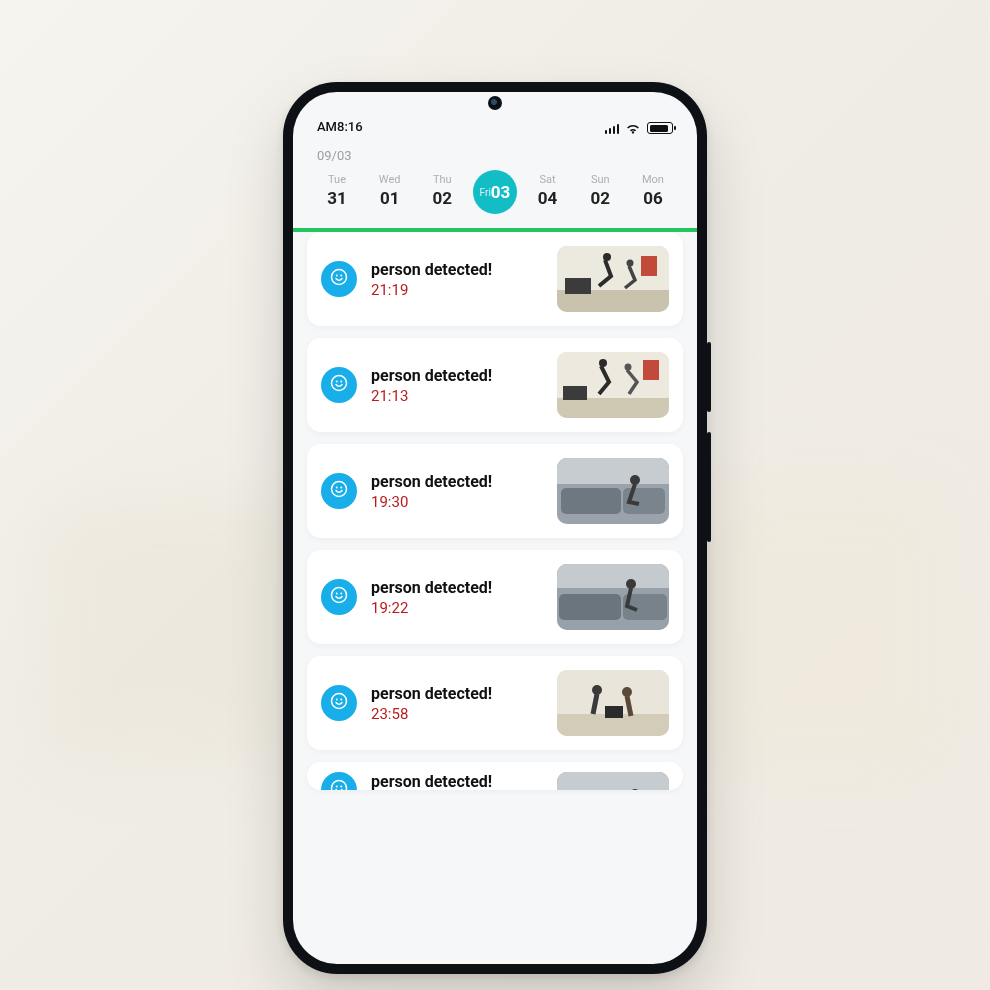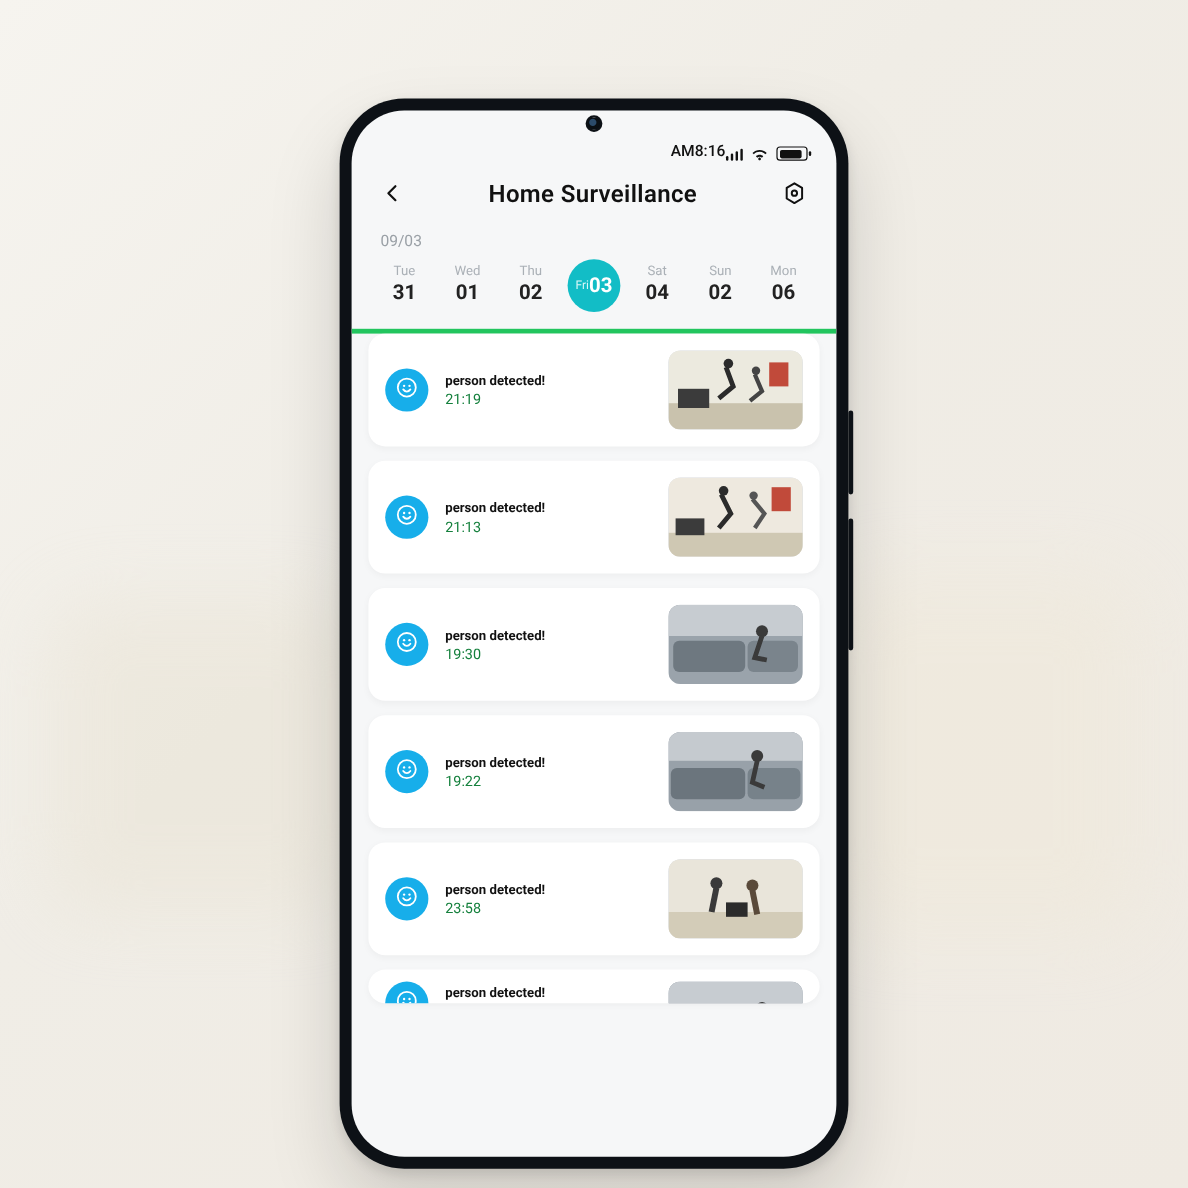--- a/index.html
+++ b/index.html
@@ -44,21 +44,21 @@
   .notch {
     position:absolute; top:14px; left:50%; transform:translateX(-50%);
     width:14px; height:14px; border-radius:50%;
     background: radial-gradient(circle at 40% 40%, #2b4b6b 0 30%, #0a0f14 40% 100%);
     border:2px solid #0d1116;
     z-index:20;
   }
 
   
   .statusbar {
-    height: 44px; display:flex; align-items:flex-end; justify-content:flex-end;
+    height: 44px; display:flex; align-items:flex-end; justify-content:space-between;
     padding: 0 24px 2px 24px; font-size:13px; font-weight:500; color:#111;
   }
   .status-icons { display:flex; align-items:center; gap:6px; }
   .signal { display:flex; align-items:flex-end; gap:1.5px; height:12px; }
   .signal i { width:2.5px; background:#111; display:block; border-radius:1px; }
   .signal i:nth-child(1){height:4px} .signal i:nth-child(2){height:6px}
   .signal i:nth-child(3){height:8px} .signal i:nth-child(4){height:10px}
   .wifi { width:16px; height:12px; }
   .battery { width:26px; height:12px; border:1.5px solid #111; border-radius:3px; position:relative; }
   .battery::after { content:""; position:absolute; right:-4px; top:3px; width:2.5px; height:4px; background:#111; border-radius:1px; }
@@ -99,22 +99,22 @@
     display:flex; align-items:center; gap:14px; margin-bottom:12px;
     box-shadow: 0 2px 6px rgba(20,25,30,.04);
     cursor:pointer;
   }
   .badge {
     width:36px; height:36px; border-radius:50%; background:#17aeea;
     display:flex; align-items:center; justify-content:center; flex:0 0 36px;
   }
   .badge svg { width:18px; height:18px; }
   .info { flex:1; min-width:0; }
-  .etitle { font-size:11px; font-weight:700; color:#111; }
-  .etime  { font-size:12px; color:#15803d; margin-top:2px; }
+  .etitle { font-size:16px; font-weight:700; color:#111; }
+  .etime  { font-size:15px; color:#b91c1c; margin-top:2px; }
   .thumb {
     width:112px; height:66px; border-radius:10px; overflow:hidden; flex:0 0 112px;
     background:#d7dbe0;
   }
   .thumb svg { width:100%; height:100%; display:block; }
 
   .card.peek { height:28px; overflow:hidden; padding-top:10px; padding-bottom:0;}
   .card.peek .thumb, .card.peek .badge { align-self:flex-start; }
 </style>
 </head>
@@ -141,34 +141,20 @@
           <svg viewBox="0 0 24 18">
               <path fill="#111" d="M12 17.5c.9 0 1.7-.8 1.7-1.7S12.9 14 12 14s-1.7.8-1.7 1.7.8 1.8 1.7 1.8zm-4.6-5.1l1.7 1.7c1.6-1.6 4.2-1.6 5.8 0l1.7-1.7c-2.5-2.5-6.7-2.5-9.2 0zM3.1 8.1l1.7 1.7c4-4 10.4-4 14.4 0l1.7-1.7c-4.9-4.9-12.9-4.9-17.8 0z"></path>
             </svg>
         </span>
         <span class="battery">
             <i></i>
           </span>
       </div>
     </div>
 
-    <div class="header">
-      <span class="back">
-        <svg viewBox="0 0 24 24" width="20" height="20">
-            <path fill="none" stroke="#111" stroke-width="2.2" stroke-linecap="round" stroke-linejoin="round" d="M15 5l-7 7 7 7"></path>
-          </svg>
-      </span>
-      <span class="title">Home  Surveillance</span>
-      <span class="settings">
-        <svg viewBox="0 0 24 24" width="22" height="22">
-          <path fill="none" stroke="#111" stroke-width="1.8" stroke-linejoin="round" d="M12 3l7 4.2v9.6L12 21l-7-4.2V7.2L12 3z"></path>
-          <circle cx="12" cy="12" r="2.4" fill="none" stroke="#111" stroke-width="1.8"></circle>
-        </svg>
-      </span>
-    </div>
 
     <div class="date-group">
       <div class="monthday">09/03</div>
       <div class="days" id="days">
           <div class="day">
             <div class="dow">Tue</div>
             <div class="dom">31</div>
           </div>
           <div class="day">
             <div class="dow">Wed</div>

